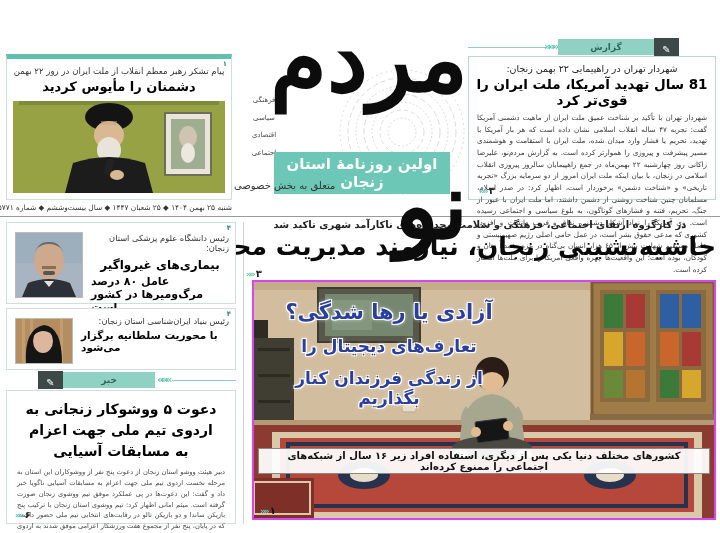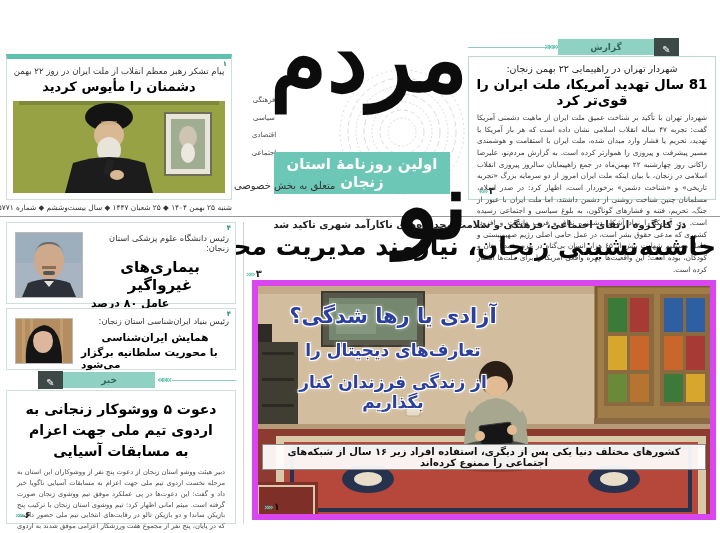--- a/index.html
+++ b/index.html
@@ -47,29 +47,29 @@
   #center-head{position:absolute;left:244px;top:219px;width:472px;height:58px;}
   #center-head .kicker{text-align:center;font-size:10px;font-weight:bold;color:#222;}
   #center-head .title{margin-top:2px;text-align:center;font-size:25px;font-weight:bold;color:#0a0a0a;
     white-space:nowrap;letter-spacing:-1px;}
   
   #box-health{left:6px;top:222px;width:230px;height:82px;}
   #box-iran{left:6px;top:308px;width:230px;height:62px;}
   .face-photo{position:absolute;right:auto;left:8px;top:9px;overflow:hidden;border:1px solid #bbb;}
   .side-text{position:absolute;right:6px;top:10px;}
   .side-text .kicker{font-size:8.3px;color:#333;text-align:right;}
-  .side-text .t1{margin-top:5px;text-align:center;font-size:15px;font-weight:bold;color:#000;}
+  .side-text .t1{margin-top:5px;text-align:center;font-size:12px;font-weight:bold;color:#000;}
   .side-text .t2{margin-top:3px;text-align:left;font-size:11px;font-weight:bold;color:#000;}
   #box-iran .side-text .t1,#box-iran .side-text .t2{font-size:10.5px;}
   
   #box-sports{left:6px;top:390px;width:230px;height:134px;}
   #box-sports .title{margin:8px 14px 0 14px;text-align:center;font-size:14px;font-weight:bold;line-height:1.5;color:#000;}
   #box-sports .body{margin:5px 10px 0 10px;font-size:6.7px;line-height:1.62;text-align:justify;color:#4a4a4a;}
   
-  #feature{position:absolute;left:252px;top:280px;width:464px;height:240px;border:6px solid #d946ef;box-sizing:border-box;overflow:hidden;background:#d2bd9e;}
+  #feature{position:absolute;left:252px;top:280px;width:464px;height:240px;border:2px solid #d946ef;box-sizing:border-box;overflow:hidden;background:#d2bd9e;}
   #feature-overlay{position:absolute;left:10px;top:18px;width:250px;text-align:center;z-index:4;}
   .ov{font-weight:bold;color:#2b3f9e;
     text-shadow:-1px -1px 0 #fff,1px -1px 0 #fff,-1px 1px 0 #fff,1px 1px 0 #fff,0 0 4px #fff;}
   #ov1{font-size:21px;}
   #ov2{font-size:17px;margin-top:12px;}
   #ov3{font-size:17px;margin-top:12px;}
   .caption-row{position:absolute;left:4px;right:4px;text-align:center;z-index:4;text-decoration:underline;}
   #cap1{bottom:44px;}
   #cap2{bottom:23px;}
   .caption-row span{display:inline-block;background:rgba(255,255,255,.93);border:1px solid #888;
@@ -194,21 +194,20 @@
         <rect x="6" y="0" width="3" height="44" fill="#c49d6e"></rect>
         <rect x="14" y="0" width="3" height="44" fill="#c49d6e"></rect>
         <rect x="44" y="0" width="3" height="44" fill="#c49d6e"></rect>
         <path d="M10 44 Q8 10 28 6 Q46 8 46 44 Z" fill="#151515"></path>
         <ellipse cx="27" cy="22" rx="10" ry="12" fill="#dcb79c"></ellipse>
         <path d="M18 16 Q27 8 37 16 L36 12 Q27 6 19 12 Z" fill="#151515"></path>
       </svg>
     </div>
     <div class="side-text" style="left:74px;top:7px;">
       <div class="kicker">رئیس بنیاد ایران‌شناسی استان زنجان:</div>
-      <div class="t1">همایش ایران‌شناسی</div>
       <div class="t2">با محوریت سلطانیه برگزار می‌شود</div>
     </div>
   </div>
 
   <div class="tab-square" style="left:38px;top:371px;">
     <span class="pen"></span>
   </div>
   <div class="tab-ribbon" style="left:63px;top:372px;width:92px;">
     <span>خبر</span>
   </div>

